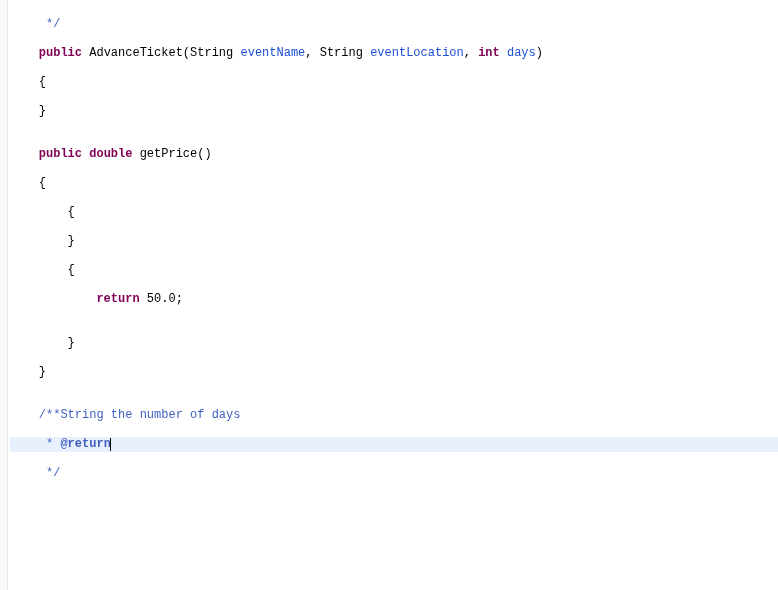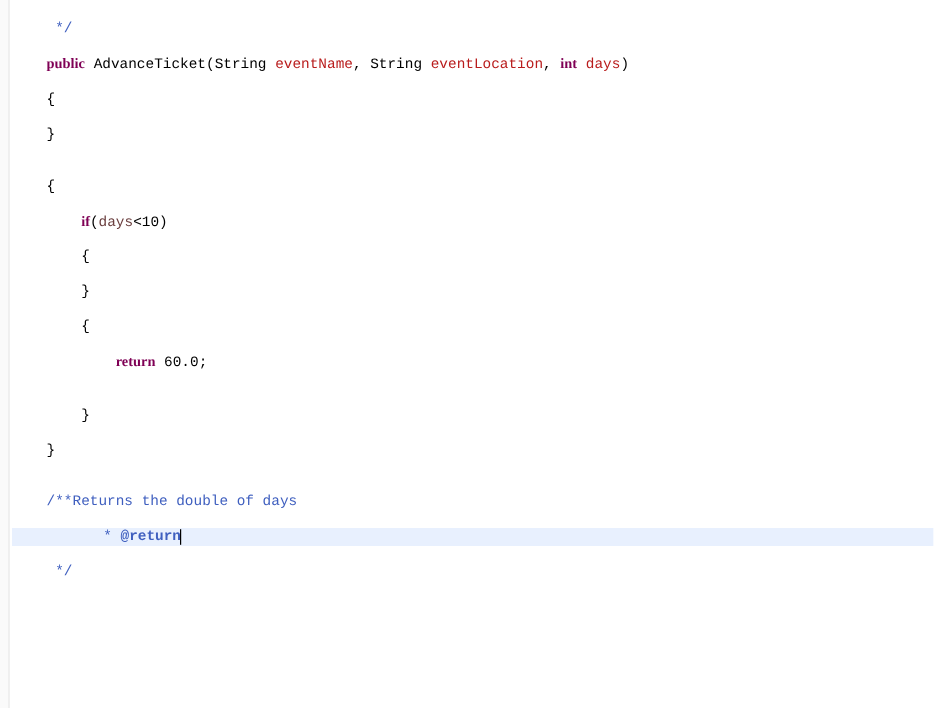--- a/index.html
+++ b/index.html
@@ -13,25 +13,25 @@
     overflow: hidden;
     position: relative;
   }
   .editor {
     padding-left: 10px;
     padding-top: 2px;
     line-height: 14.5px;
     white-space: pre;
   }
   .line { display: block; }
-  .highlight { background: #e8f0fe; padding-left: 40px; }
-  .kw { color: #7f0055; font-weight: bold; font-family: Liberation Serif, serif; }
+  .highlight { background: #e8f0fe; }
+  .kw { color: #7f0055; font-weight: bold; }
   .comment { color: #3f5fbf; }
   .tag { color: #3f5fbf; font-weight: bold; }
-  .param { color: #b91c1c; }
+  .param { color: #1d4ed8; }
   .field { color: #6a3e3e; }
   .cursor {
     display: inline-block;
     width: 1px;
     height: 13px;
     background: #000;
     vertical-align: text-bottom;
     margin-left: -1px;
   }
   .gutter {
@@ -48,31 +48,31 @@
 <body>
 
 <div class="gutter"></div>
 
 <div class="editor">
 <span class="line"><span class="comment">     */</span></span>
 <span class="line">    <span class="kw">public</span> <span>AdvanceTicket</span>(<span>String</span> <span class="param">eventName</span>, <span>String</span> <span class="param">eventLocation</span>, <span class="kw">int</span> <span class="param">days</span>)</span>
 <span class="line">    {</span>
 <span class="line">    }</span>
 <span class="line"></span>
+<span class="line">    <span class="kw">public</span> <span class="kw">double</span> <span>getPrice</span>()</span>
 <span class="line">    {</span>
-<span class="line">        <span class="kw">if</span>(<span class="field">days</span><span>&lt;10)</span></span>
 <span class="line">        {</span>
 <span class="line">        }</span>
 <span class="line">        {</span>
-<span class="line">            <span class="kw">return</span> <span>60.0</span>;</span>
+<span class="line">            <span class="kw">return</span> <span>50.0</span>;</span>
 <span class="line"></span>
 <span class="line">        }</span>
 <span class="line">    }</span>
 <span class="line"></span>
-<span class="line"><span class="comment">    /**</span><span class="comment">Returns the double of days</span></span>
+<span class="line"><span class="comment">    /**</span><span class="comment">String the number of days</span></span>
 <span class="line highlight"><span class="comment">     * </span><span class="tag">@return</span><span class="cursor"></span></span>
 <span class="line"><span class="comment">     */</span></span>
 
 
 
 
 <span class="line"></span>
 
 
 

